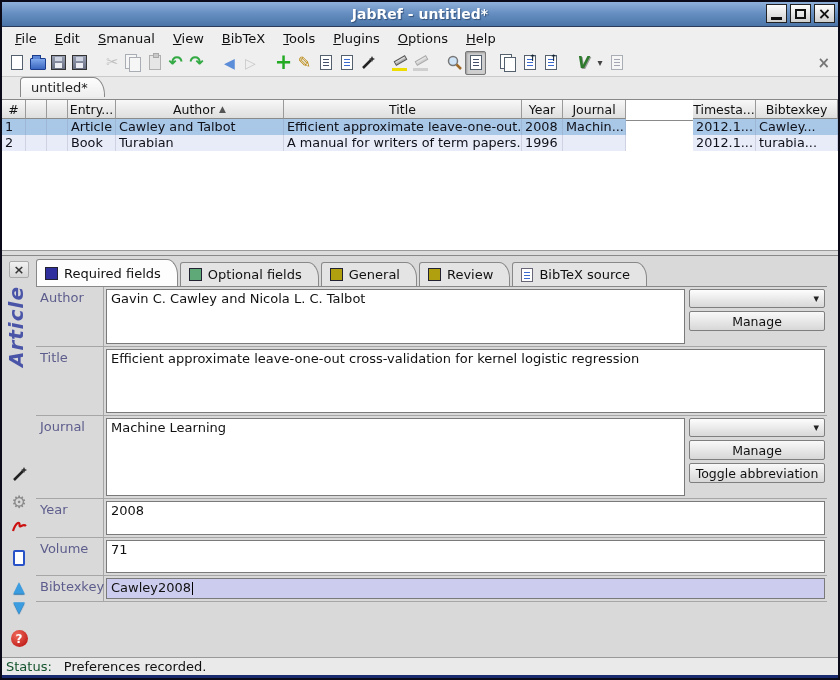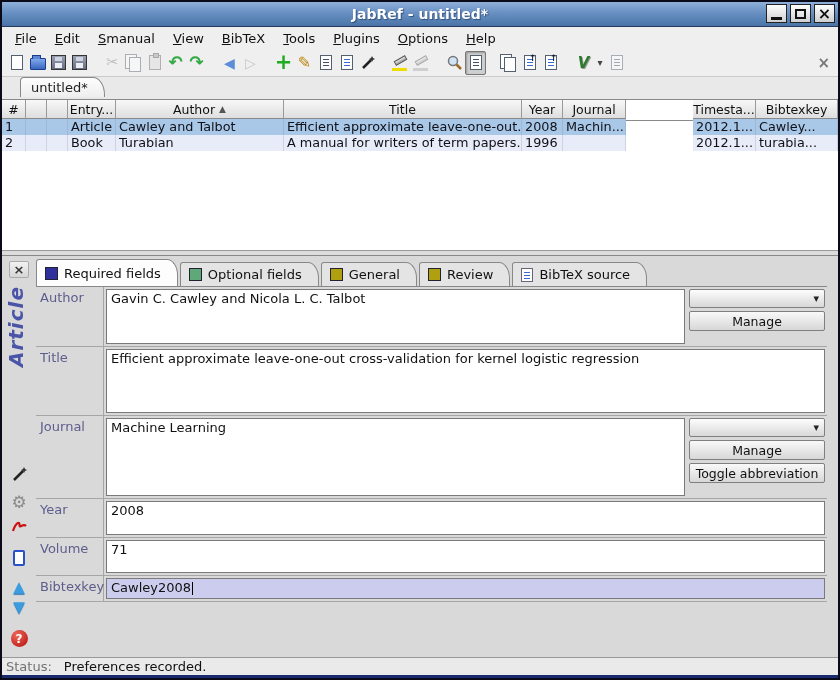--- a/index.html
+++ b/index.html
@@ -102,21 +102,21 @@
   .fctrl { width:140px; flex:0 0 auto; padding:2px 2px 0 2px; display:flex; flex-direction:column; gap:3px; }
   .combo { height:19px; background:linear-gradient(#fdfdfd,#d8d8d8); border:1px solid #7f7f7f; border-radius:2px; display:flex; align-items:center; justify-content:flex-end; padding-right:5px; }
   .combo .dd-arrow { font-size:11px; color:#222; }
   .ebtn { height:20px; background:linear-gradient(#f9f9f9,#d7d7d7); border:1px solid #7f7f7f; border-radius:2px; font-family:"DejaVu Sans", sans-serif; font-size:12.5px; color:#111; }
   .r-author{height:60px;} .r-title{height:69px;} .r-journal{height:83px;} .r-year{height:39px;}
   .r-volume{height:38px;} .r-pages{height:45px;} .r-key{height:26px;}
   .caret { display:inline-block; width:1px; height:13px; background:#000; vertical-align:text-bottom; margin-left:1px; }
 
   
   .statusbar { height:18px; background:#eaeaea; border-top:1px solid #999; display:flex; align-items:center; padding-left:4px; font-size:13px; flex:0 0 auto; }
-  .status-prefix { color:#737373; margin-right:4px; }
+  .status-prefix { color:#14532d; margin-right:4px; }
   .status-msg { color:#111;margin-left:8px; }
   .bottom-frame { height:3px; background:#1a2a6e; flex:0 0 auto; }
 </style>
 </head>
 <body>
 
 <div class="window">
 
   <div class="titlebar">
     <span class="title">JabRef - untitled*</span>

